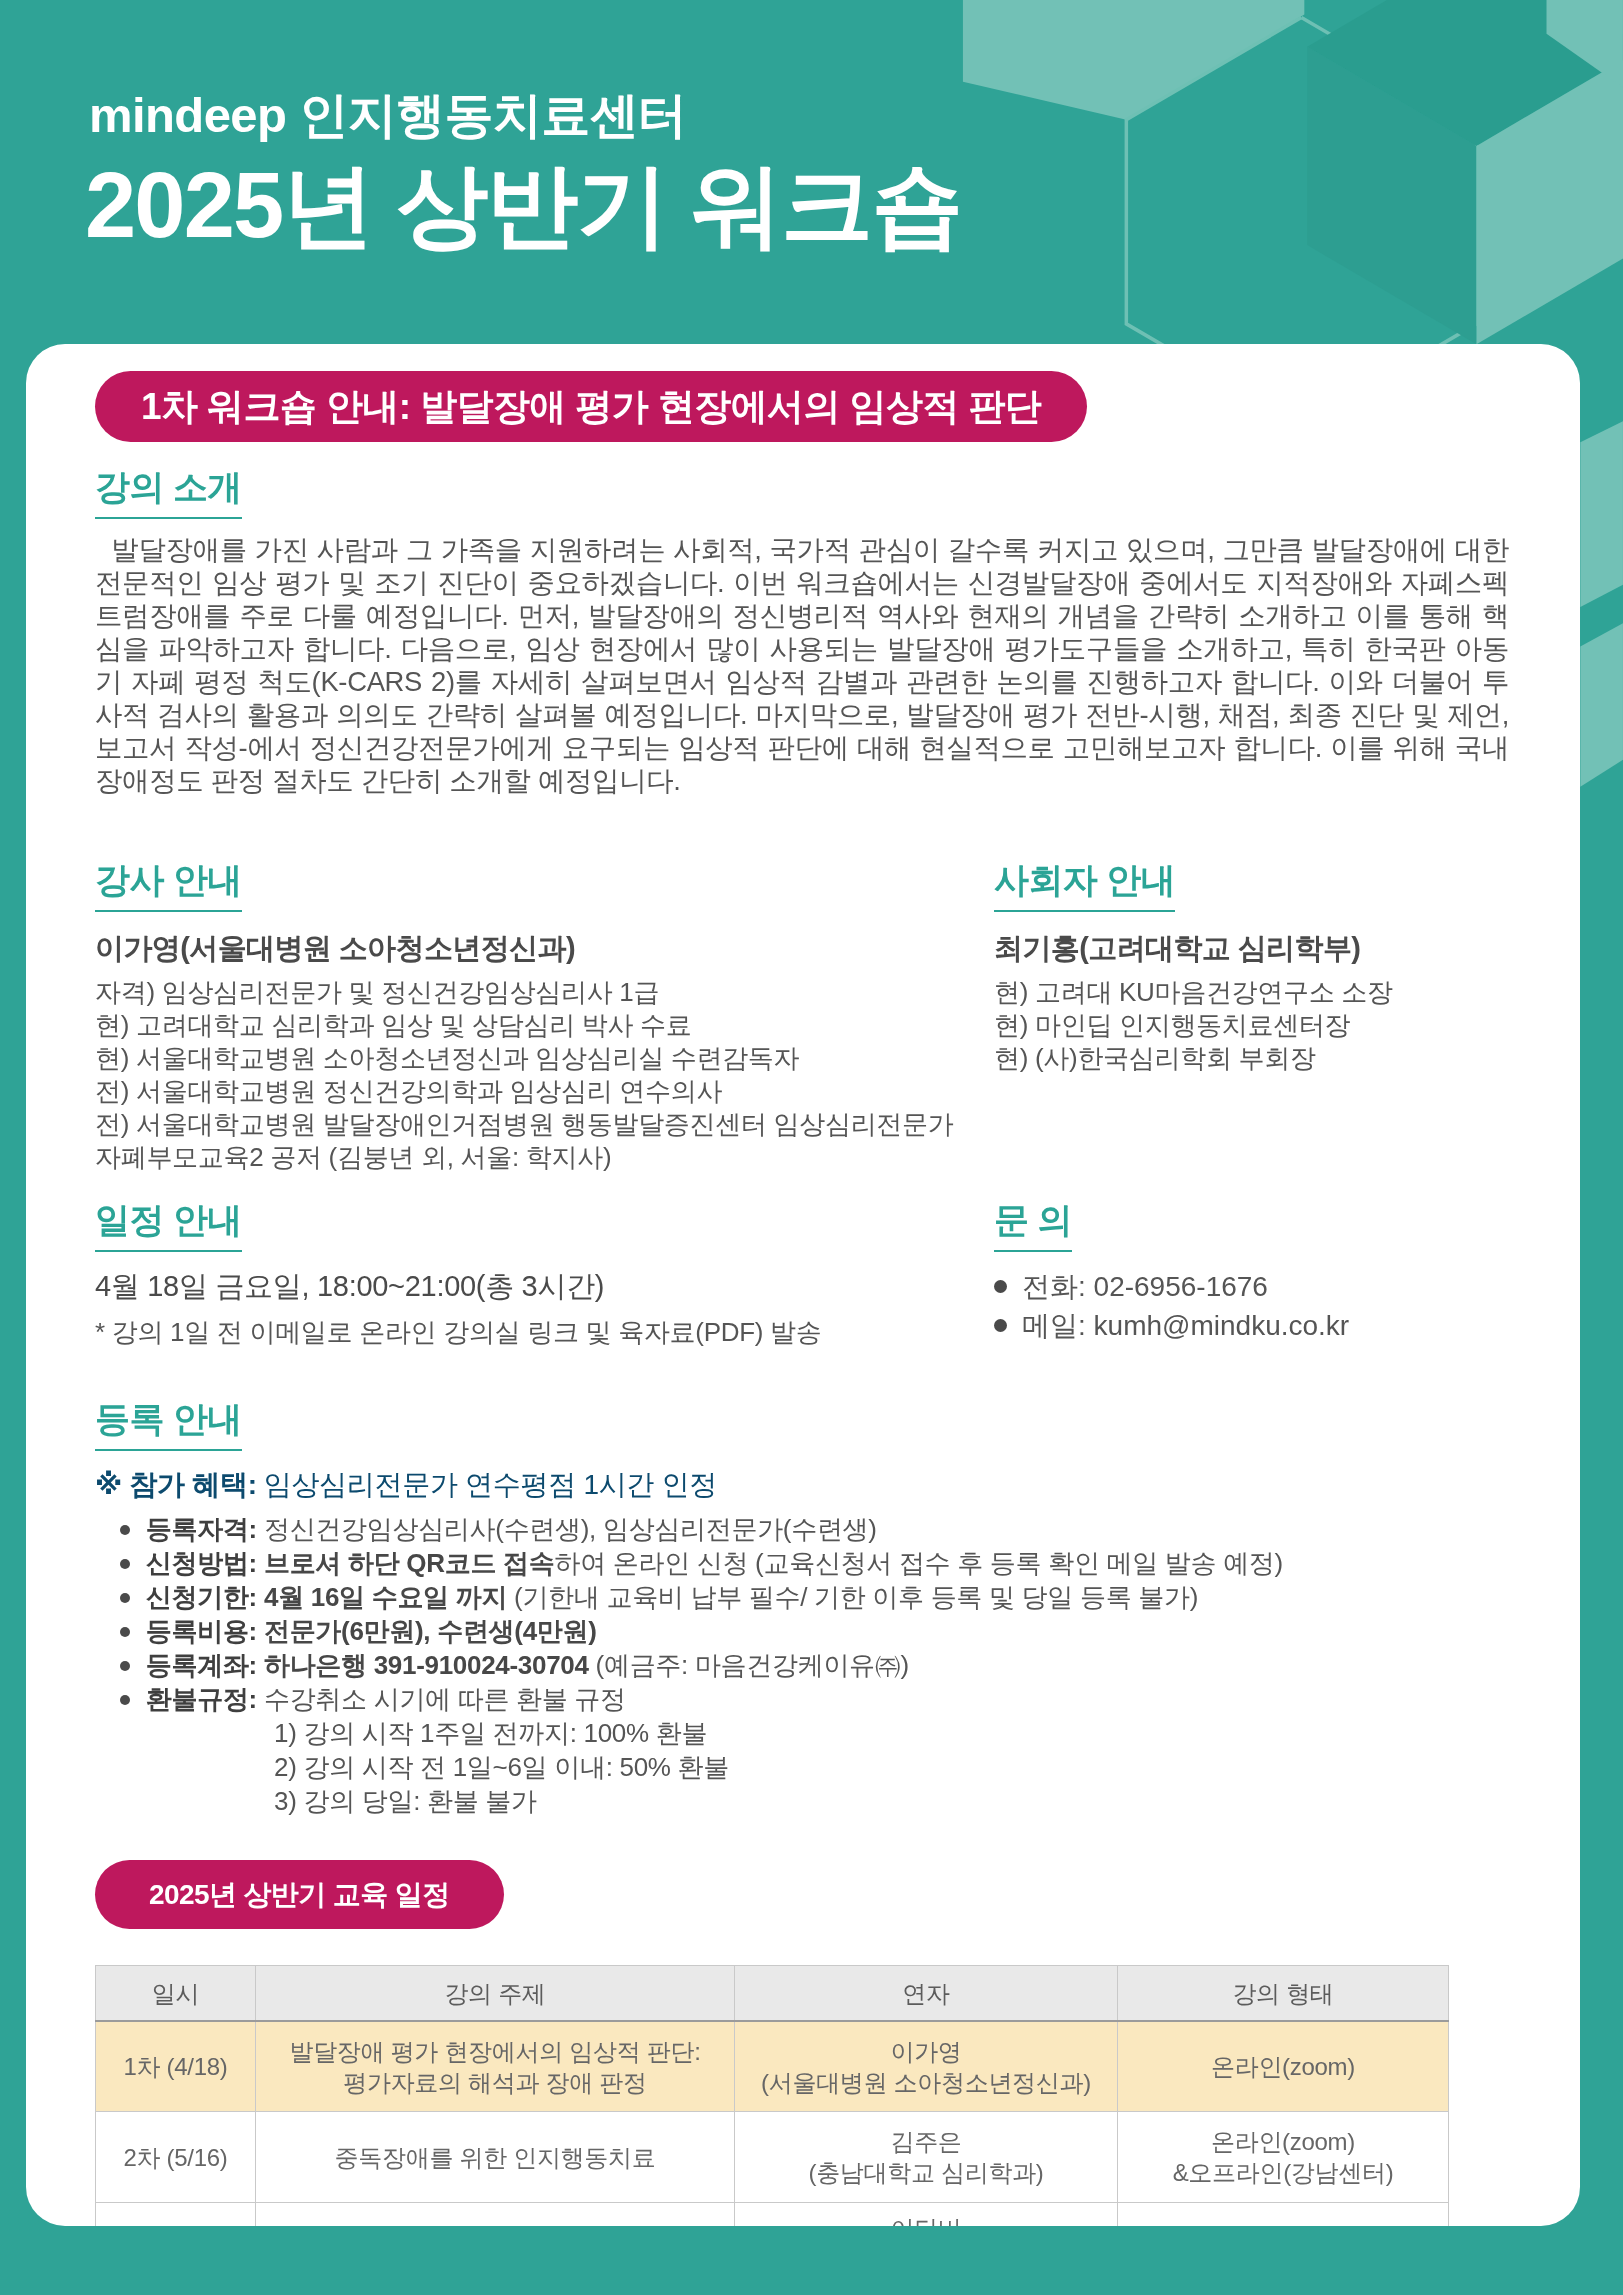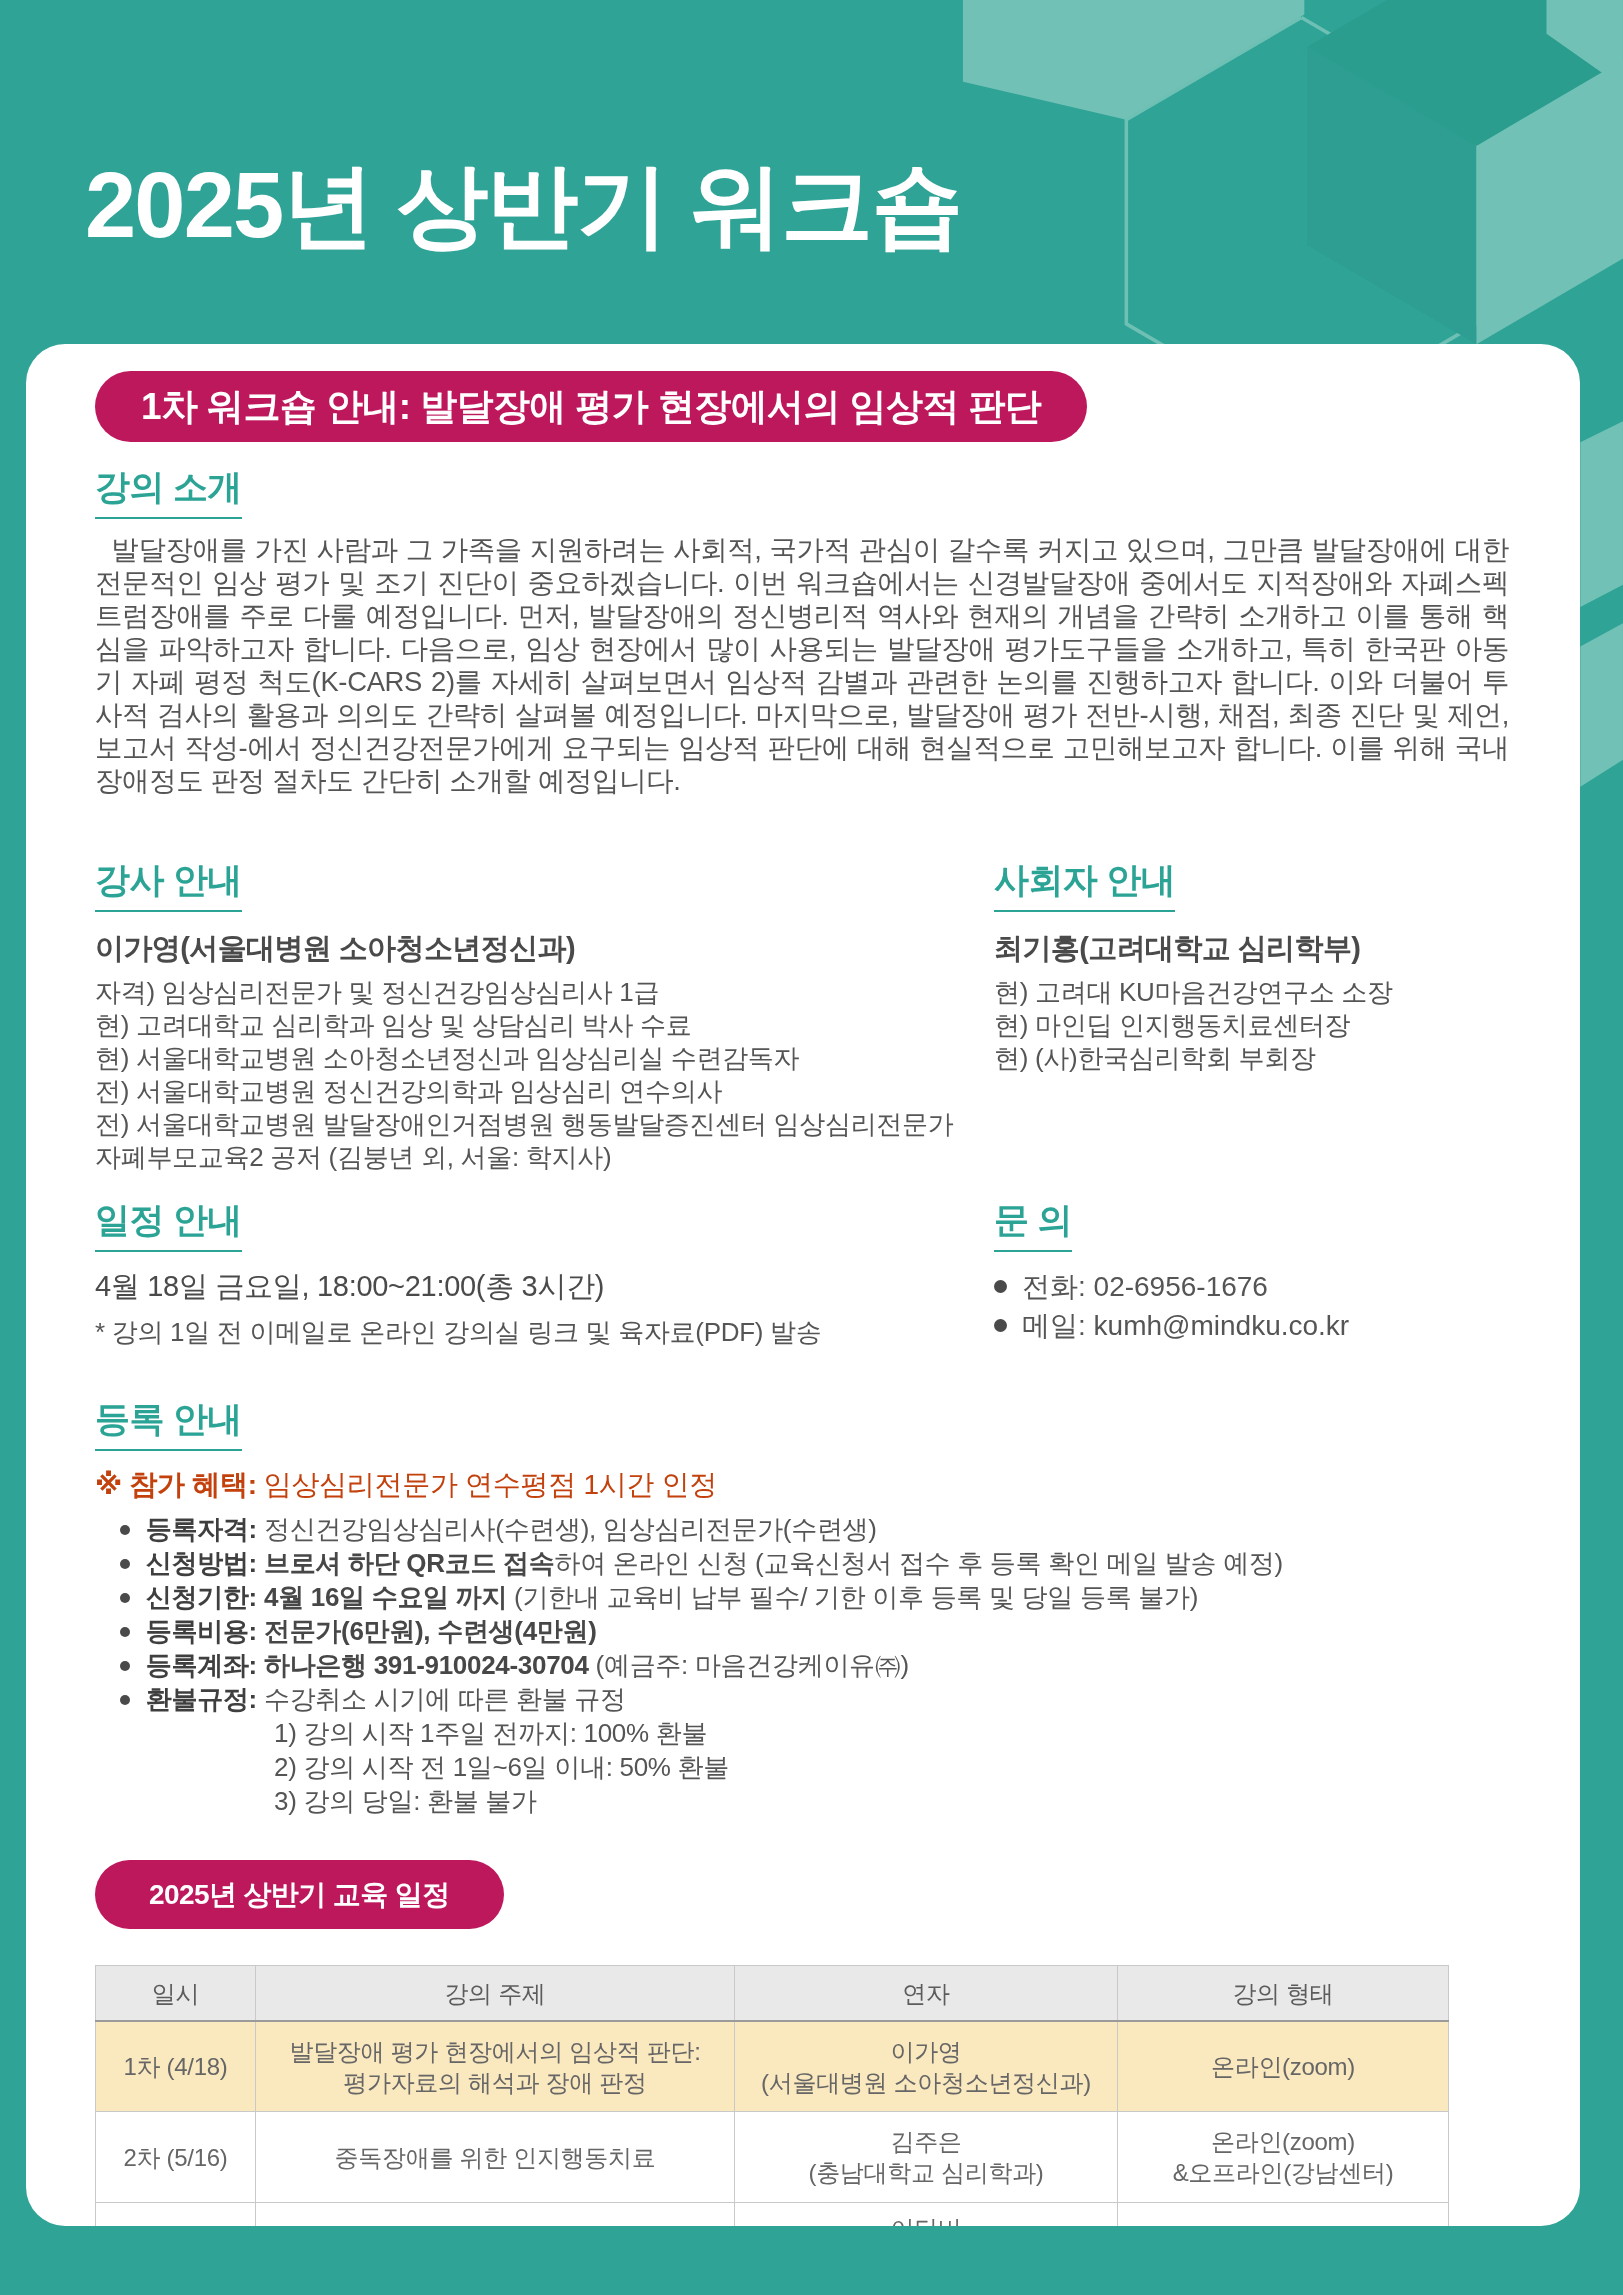--- a/index.html
+++ b/index.html
@@ -52,21 +52,21 @@
   .sched-row{margin-top:23px;}
   .sched-date{margin-top:15px;color:#4a4a4a;font-size:29px;font-weight:400;letter-spacing:-0.3px;}
   .sched-note{margin-top:8px;color:#555555;font-size:26px;letter-spacing:-0.3px;}
   .contact-list{margin-top:15px;}
   .contact-item{display:flex;align-items:center;color:#555555;font-size:28px;line-height:39px;}
   .dot{
     display:inline-block;width:13px;height:13px;border-radius:50%;
     background:#4a4a4a;margin-right:15px;flex:0 0 13px;
   }
   .reg{margin-top:46px;position:relative;}
-  .benefit{margin-top:15px;color:#c2410c;font-size:28px;letter-spacing:-0.3px;}
+  .benefit{margin-top:15px;color:#0c4a6e;font-size:28px;letter-spacing:-0.3px;}
   .benefit .b-label{font-weight:800;margin-right:7px;}
   .reg-list{list-style:none;margin:8.2px 0 0 0;padding:0 0 0 24.5px;}
   .reg-item{display:flex;align-items:baseline;color:#555555;font-size:26px;line-height:34px;letter-spacing:-0.3px;}
   .reg-item .dot{width:10px;height:10px;flex:0 0 10px;margin-right:16.3px;position:relative;top:-3.5px;}
   .reg-item .lbl{font-weight:800;color:#3f3f3f;margin-right:7px;white-space:nowrap;}
   .reg-item .strong{font-weight:800;color:#474747;white-space:pre-wrap;}
   .reg-item .rest{white-space:pre-wrap;}
   .refunds{margin-left:179px;color:#555555;font-size:26px;line-height:34px;letter-spacing:-0.3px;}
   .bottom-pill-wrap{margin-top:42px;}
   
@@ -99,20 +99,21 @@
       <path d="M2230,30 L2530,205 L2530,555 L2230,730"></path>
     </g>
     <polygon points="2530,-90 2240,80 2530,250 2820,80" fill="#2A9D8F"></polygon>
     <polygon points="2240,80 2530,250 2530,590 2240,420" fill="#2D9E91"></polygon>
     <polygon points="2530,250 2820,80 2820,420 2530,590" fill="#72C1B6"></polygon>
     <polygon points="2650,0 2781,0 2781,150 2650,58" fill="#72C1B6"></polygon>
     <polygon points="2708,758 2781,722 2781,1002 2708,1040" fill="#72C1B6"></polygon>
     <polygon points="2708,1108 2781,1068 2781,1302 2708,1348" fill="#72C1B6"></polygon>
   </svg>
 
+  <div class="hdr-org">mindeep 인지행동치료센터</div>
   <div class="hdr-main">2025년 상반기 워크숍</div>
 
   <div class="card">
     <div class="card-inner">
 
       <div class="pill">1차 워크숍 안내: 발달장애 평가 현장에서의 임상적 판단</div>
 
       <div class="mt-intro">
         <h2 class="sec-title">강의 소개</h2>
       </div>

